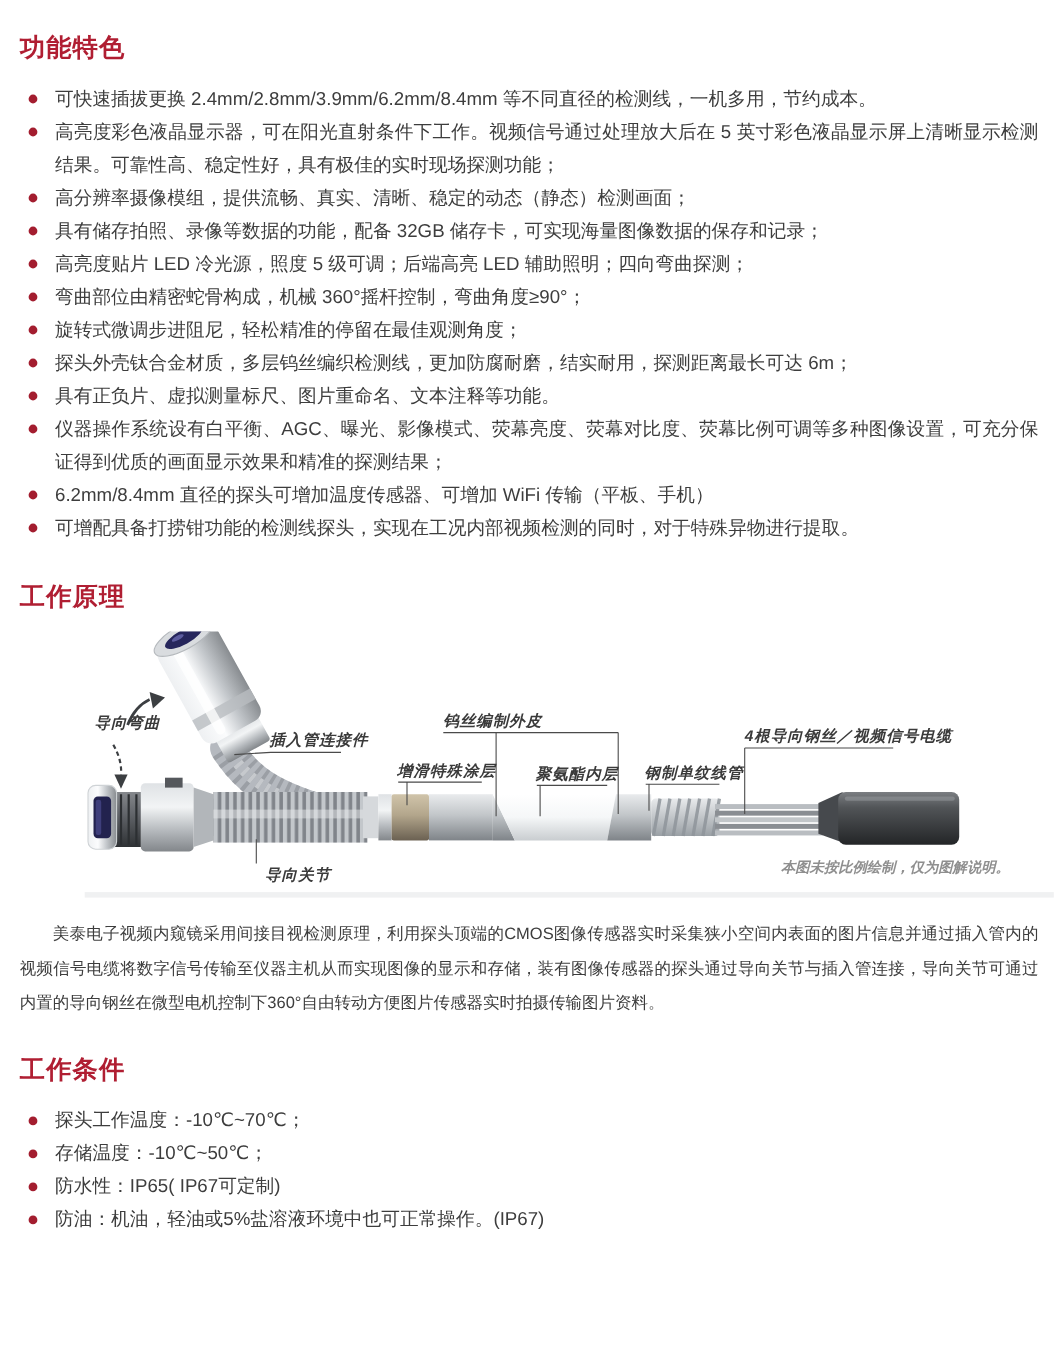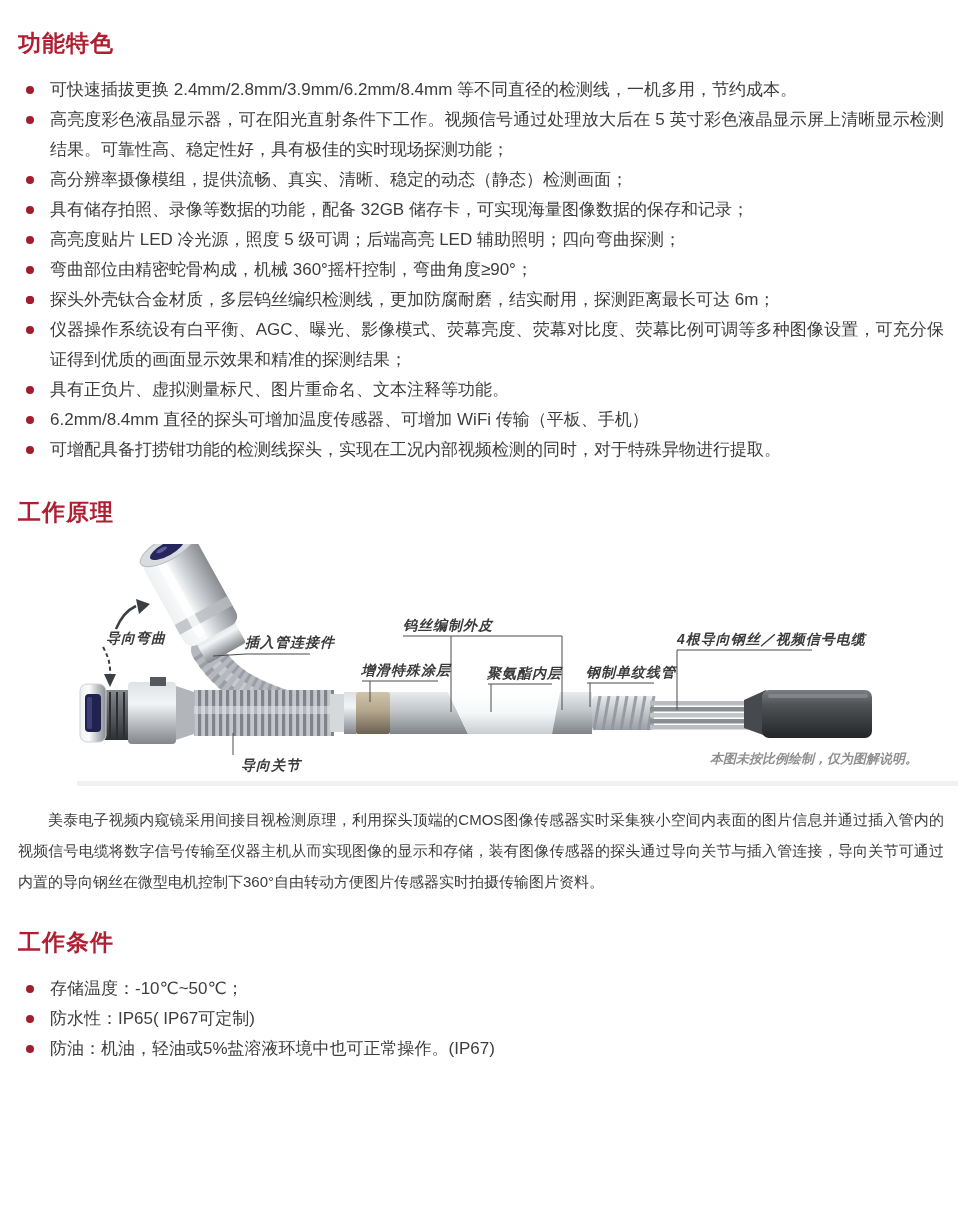--- a/index.html
+++ b/index.html
@@ -78,24 +78,24 @@
 
     <section id="features">
       <h2 class="sec-title">功能特色</h2>
       <ul class="blist">
         <li><span class="dot"></span><span>可快速插拔更换 2.4mm/2.8mm/3.9mm/6.2mm/8.4mm 等不同直径的检测线，一机多用，节约成本。</span></li>
         <li><span class="dot"></span><span>高亮度彩色液晶显示器，可在阳光直射条件下工作。视频信号通过处理放大后在 5 英寸彩色液晶显示屏上清晰显示检测结果。可靠性高、稳定性好，具有极佳的实时现场探测功能；</span></li>
         <li><span class="dot"></span><span>高分辨率摄像模组，提供流畅、真实、清晰、稳定的动态（静态）检测画面；</span></li>
         <li><span class="dot"></span><span>具有储存拍照、录像等数据的功能，配备 32GB 储存卡，可实现海量图像数据的保存和记录；</span></li>
         <li><span class="dot"></span><span>高亮度贴片 LED 冷光源，照度 5 级可调；后端高亮 LED 辅助照明；四向弯曲探测；</span></li>
         <li><span class="dot"></span><span>弯曲部位由精密蛇骨构成，机械 360°摇杆控制，弯曲角度≥90°；</span></li>
-        <li><span class="dot"></span></li>
+        <li><span class="dot"></span><span>旋转式微调步进阻尼，轻松精准的停留在最佳观测角度；</span></li>
         <li><span class="dot"></span><span>探头外壳钛合金材质，多层钨丝编织检测线，更加防腐耐磨，结实耐用，探测距离最长可达 6m；</span></li>
+        <li><span class="dot"></span><span>具有正负片、虚拟测量标尺、图片重命名、文本注释等功能。</span></li>
         <li><span class="dot"></span><span>仪器操作系统设有白平衡、AGC、曝光、影像模式、荧幕亮度、荧幕对比度、荧幕比例可调等多种图像设置，可充分保证得到优质的画面显示效果和精准的探测结果；</span></li>
-        <li><span class="dot"></span><span>具有正负片、虚拟测量标尺、图片重命名、文本注释等功能。</span></li>
         <li><span class="dot"></span><span>6.2mm/8.4mm 直径的探头可增加温度传感器、可增加 WiFi 传输（平板、手机）</span></li>
         <li><span class="dot"></span><span>可增配具备打捞钳功能的检测线探头，实现在工况内部视频检测的同时，对于特殊异物进行提取。</span></li>
       </ul>
     </section>
 
     <section id="principle">
       <h2 class="sec-title">工作原理</h2>
 
       <div class="diagram">
         <svg width="960" height="250" viewBox="0 0 960 250">
@@ -229,37 +229,38 @@
           </g>
 
           <g>
             <path d="M116,85 Q123,68 136,62" stroke="#3c3f42" stroke-width="2.5" fill="none"></path>
             <polygon points="136,55 150,60 139,70" fill="#3c3f42"></polygon>
             <path d="M103,103 Q111,117 110,130" stroke="#3c3f42" stroke-width="2" fill="none" stroke-dasharray="4,3"></path>
             <polygon points="104,130 116,130 110,143" fill="#3c3f42"></polygon>
           </g>
         </svg>
 
-        <div class="dlabel" style="left:86px;top:86px;margin-left:20px;">导向弯曲</div>
+        <div class="dlabel" style="left:86px;top:75px;">导向弯曲</div>
         <div class="dlabel" style="left:245px;top:90px;">插入管连接件</div>
         <div class="dlabel" style="left:241px;top:213px;">导向关节</div>
         <div class="dlabel" style="left:403px;top:73px;">钨丝编制外皮</div>
         <div class="dlabel" style="left:361px;top:118px;text-align:right;">增滑特殊涂层</div>
         <div class="dlabel" style="left:487px;top:121px;">聚氨酯内层</div>
         <div class="dlabel" style="left:586px;top:120px;">钢制单纹线管</div>
         <div class="dlabel" style="left:677px;top:87px;">4根导向钢丝／视频信号电缆</div>
         <div class="dnote" style="left:710px;top:206px;">本图未按比例绘制，仅为图解说明。</div>
       </div>
 
       <p class="para">美泰电子视频内窥镜采用间接目视检测原理，利用探头顶端的CMOS图像传感器实时采集狭小空间内表面的图片信息并通过插入管内的视频信号电缆将数字信号传输至仪器主机从而实现图像的显示和存储，装有图像传感器的探头通过导向关节与插入管连接，导向关节可通过内置的导向钢丝在微型电机控制下360°自由转动方便图片传感器实时拍摄传输图片资料。</p>
     </section>
 
     <section id="conditions">
       <h2 class="sec-title">工作条件</h2>
       <ul class="blist cond">
+        <li><span class="dot"></span><span>探头工作温度：-10℃~70℃；</span></li>
         <li><span class="dot"></span><span>存储温度：-10℃~50℃；</span></li>
         <li><span class="dot"></span><span>防水性：IP65( IP67可定制)</span></li>
         <li><span class="dot"></span><span>防油：机油，轻油或5%盐溶液环境中也可正常操作。(IP67)</span></li>
       </ul>
     </section>
 
   </div>
 </div>
 
 </body></html>

